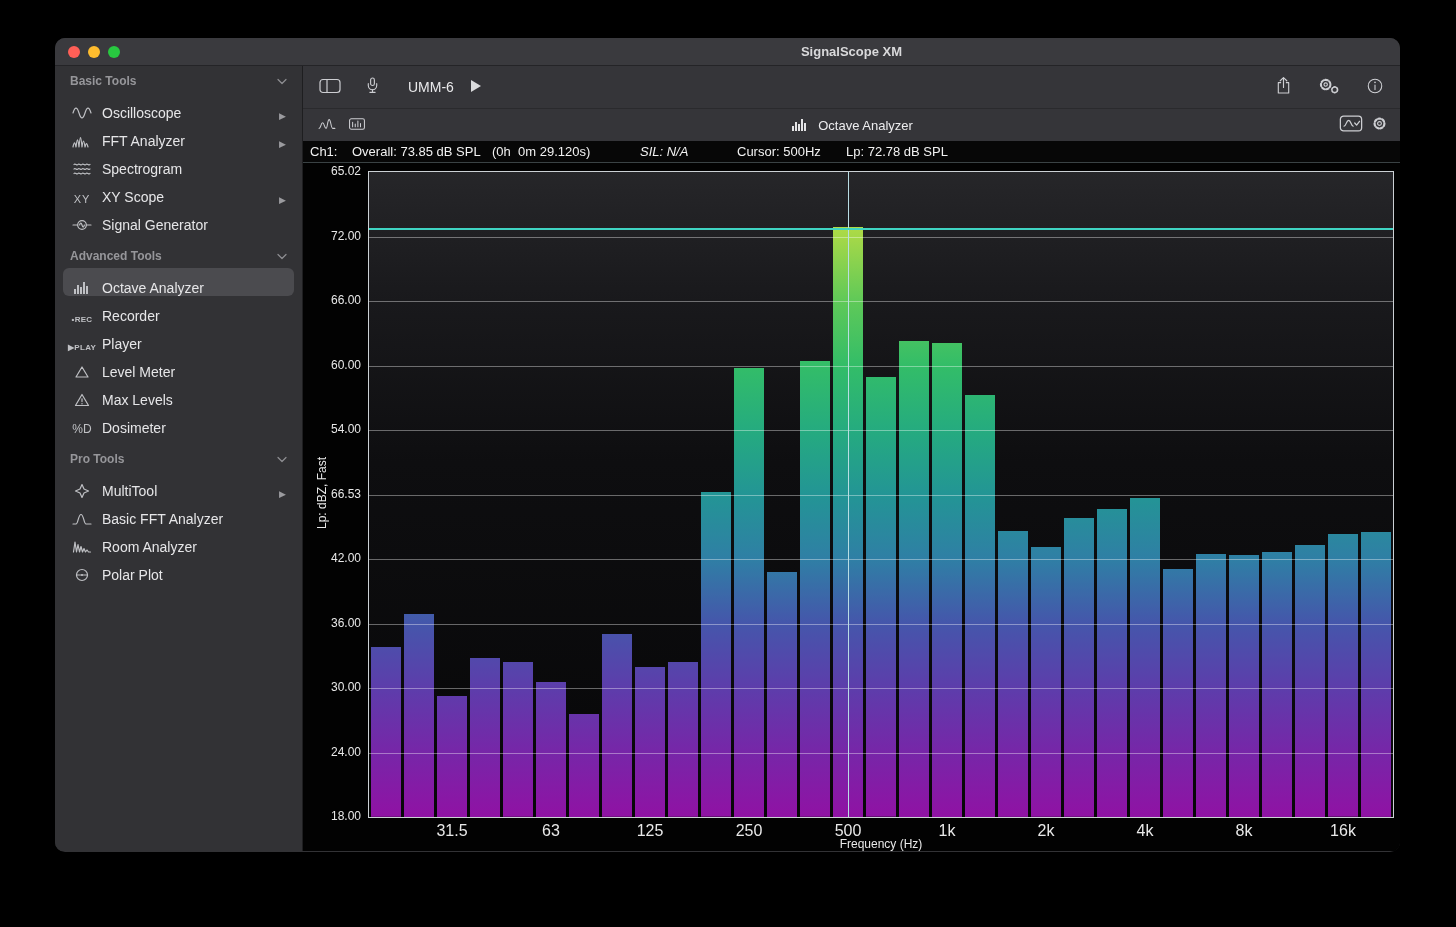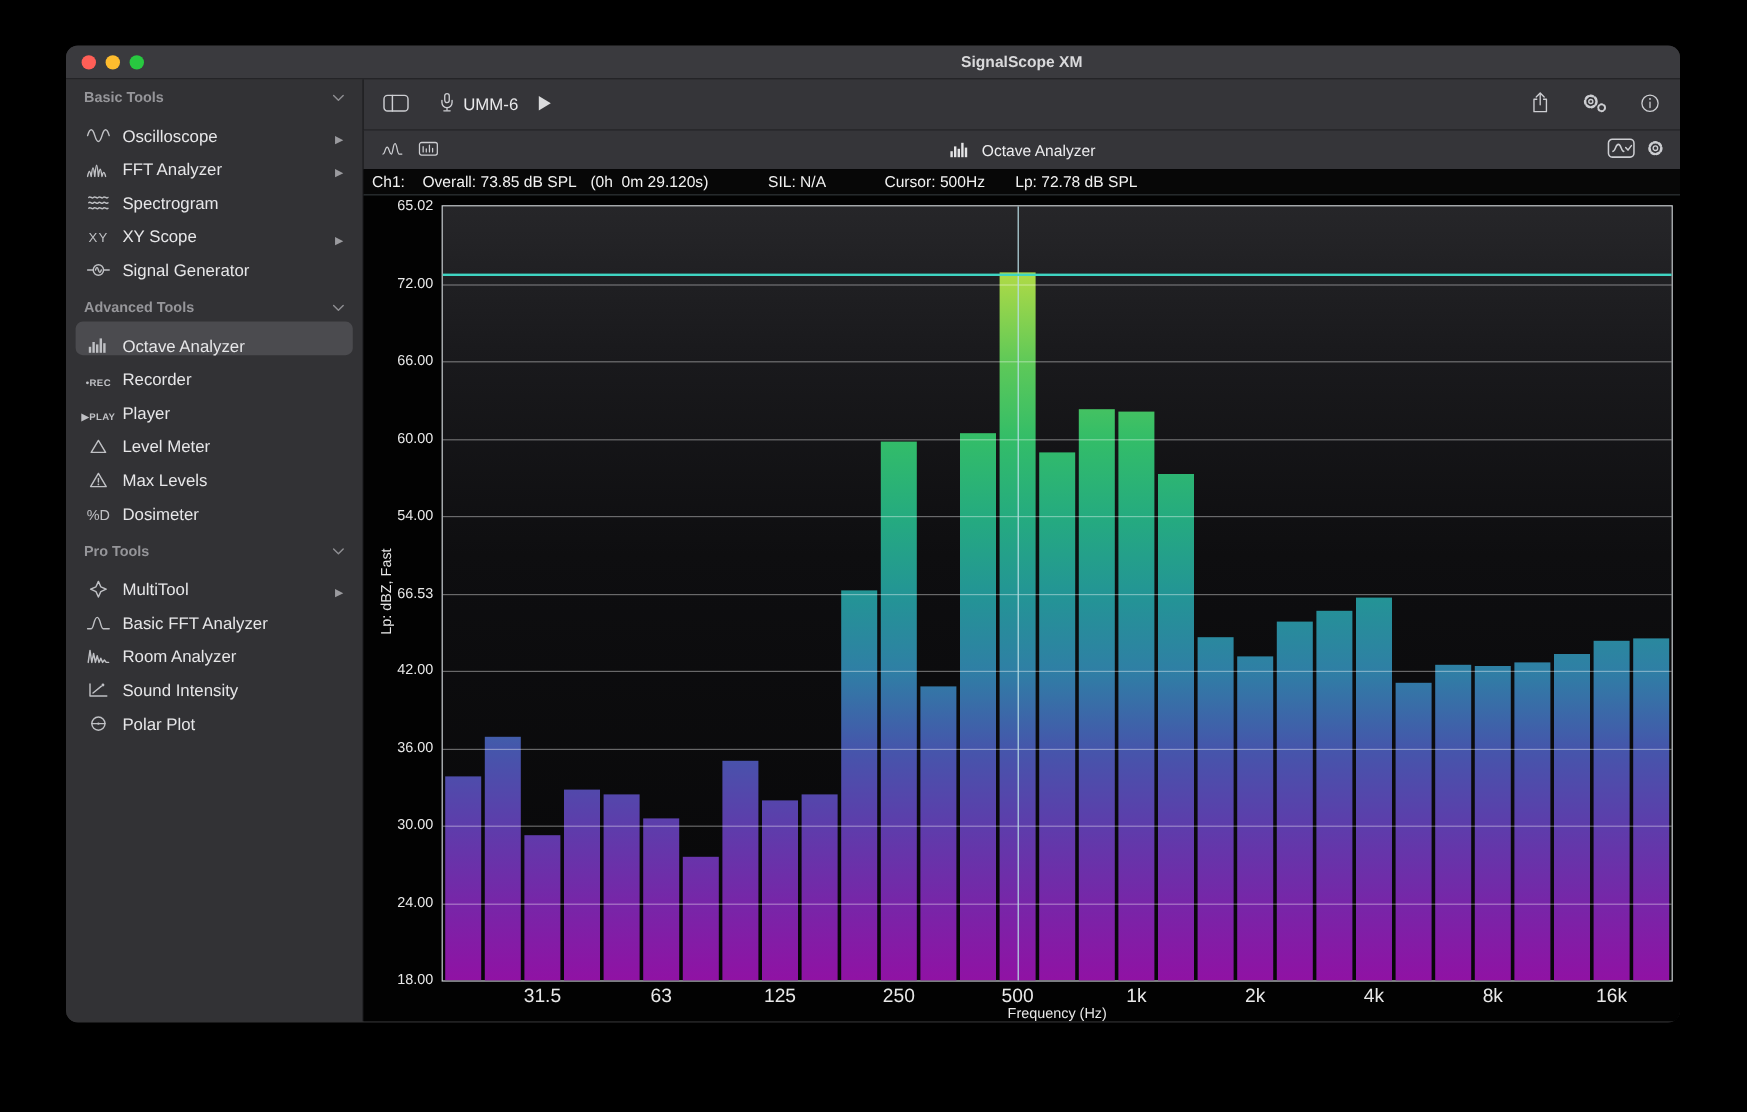--- a/index.html
+++ b/index.html
@@ -35,35 +35,35 @@
   .g-xy-icon { font-size:11px; letter-spacing:1px; }
   .lbl { margin-left:7px; font-size:14px; color:#e6e6e8; }
   .disc { position:absolute; right:8px; font-size:9px; color:#9b9b9f; }
 
   
   .main { flex:1; display:flex; flex-direction:column; background:#000; min-width:0; }
 
   .toolbar { height:42px; background:#353539; display:flex; align-items:center; padding:0 16px; position:relative; }
   .tb-btn { background:none; border:none; color:#cdced2; display:flex; align-items:center; cursor:default; padding:0; }
   .tb-mic { margin-left:24px; }
-  .device { margin-left:6px; font-size:14px; color:#e9e9eb; }
+  .device { margin-left:28px; font-size:14px; color:#e9e9eb; }
   .tb-play { margin-left:16px; }
   .tb-right { margin-left:auto; display:flex; align-items:center; gap:26px; }
 
   .tool-header { height:33px; background:#353539; border-top:1px solid #2a2a2d; position:relative;
                  display:flex; align-items:center; padding:0 12px 0 15px; }
   .th-left { display:flex; align-items:center; gap:12px; color:#c4c5c9; }
   .th-center { position:absolute; left:0; right:0; display:flex; justify-content:center; align-items:center; gap:8px; }
   .th-center .th-ic { color:#e4e4e6; display:flex; }
   .th-title { font-size:13px; color:#ececee; }
   .th-right { margin-left:auto; display:flex; align-items:center; gap:8px; color:#c4c5c9; position:relative; z-index:2; }
 
   .status-bar { height:22px; background:#070707; position:relative; border-bottom:1px solid #3a4244; }
   .status-bar span { position:absolute; top:3px; font-size:13px; color:#f2f2f2; white-space:pre; }
-  .st-ch1{left:7px;} .st-overall{left:49px;} .st-time{left:189px;} .st-sil{left:337px;}
+  .st-ch1{left:7px;} .st-overall{left:49px;} .st-time{left:189px;} .st-sil{left:337px;font-style:italic;}
   .st-cursor{left:434px;} .st-lp{left:543px;}
 
   
   .chart-region { flex:1; position:relative; background:#020202; }
   #plot { position:absolute; left:65px; top:8px; width:1024px; height:645px;
           border:1px solid #ccd1d5; box-sizing:content-box;
           background:linear-gradient(180deg,#262629 0%,#1a1a1d 18%,#0e0e10 45%,#070708 100%); }
   .bar { position:absolute; bottom:0; background-repeat:no-repeat; background-position:left bottom; z-index:2; }
   .gridline { position:absolute; left:0; right:0; height:1px; z-index:5; }
   .lp-line { position:absolute; left:0; right:0; height:2px; z-index:6; }
@@ -219,30 +219,20 @@
           </span>
           <span class="lbl">Basic FFT Analyzer</span>
         </div>
         <div class="item">
           <span class="ic">
             <svg viewBox="0 0 20 16" width="20" height="16" fill="none" stroke="currentColor" stroke-width="1.2" stroke-linecap="round" stroke-linejoin="round">
               <path d="M1.5 13L3 3L4.5 13L6 5.5L7.5 13L9 7.5L10.5 13L12 9.5L13.5 13L15 11L16.5 13H18.5"></path>
             </svg>
           </span>
           <span class="lbl">Room Analyzer</span>
-        </div>
-        <div class="item">
-          <span class="ic">
-            <svg viewBox="0 0 20 16" width="20" height="16" fill="none" stroke="currentColor" stroke-width="1.2" stroke-linecap="round" stroke-linejoin="round">
-              <path d="M3 3V13H17"></path>
-              <path d="M5.5 10.5L12.5 4.8"></path>
-              <circle cx="13.8" cy="3.8" r="1.2" fill="currentColor" stroke="none"></circle>
-            </svg>
-          </span>
-          <span class="lbl">Sound Intensity</span>
         </div>
         <div class="item">
           <span class="ic">
             <svg viewBox="0 0 20 16" width="20" height="16" fill="none" stroke="currentColor" stroke-width="1.2" stroke-linecap="round" stroke-linejoin="round">
               <circle cx="10" cy="8" r="5.5"></circle>
               <path d="M4.5 8H15.5"></path>
               <circle cx="10" cy="8" r="1" fill="currentColor" stroke="none"></circle>
             </svg>
           </span>
           <span class="lbl">Polar Plot</span>

